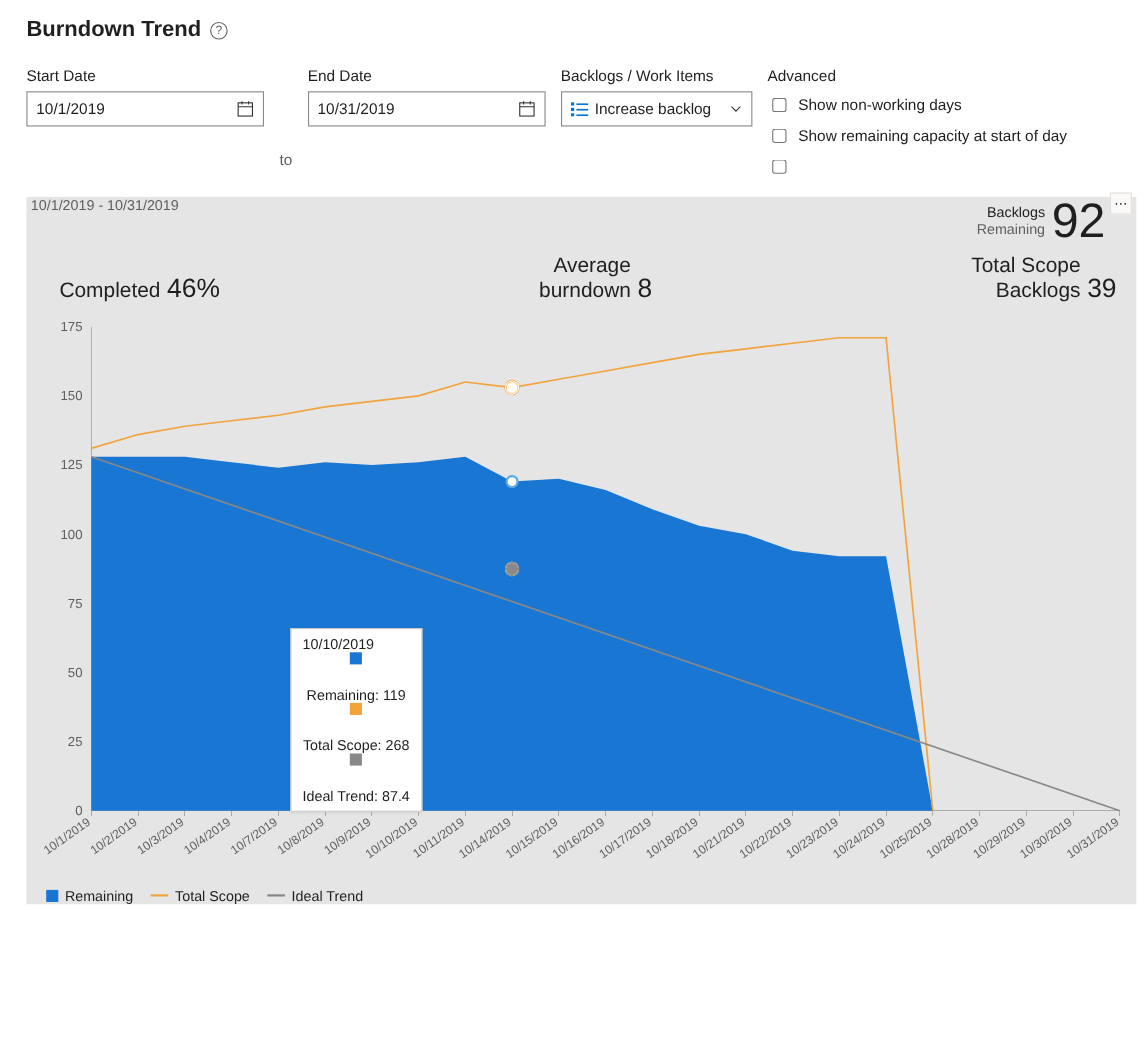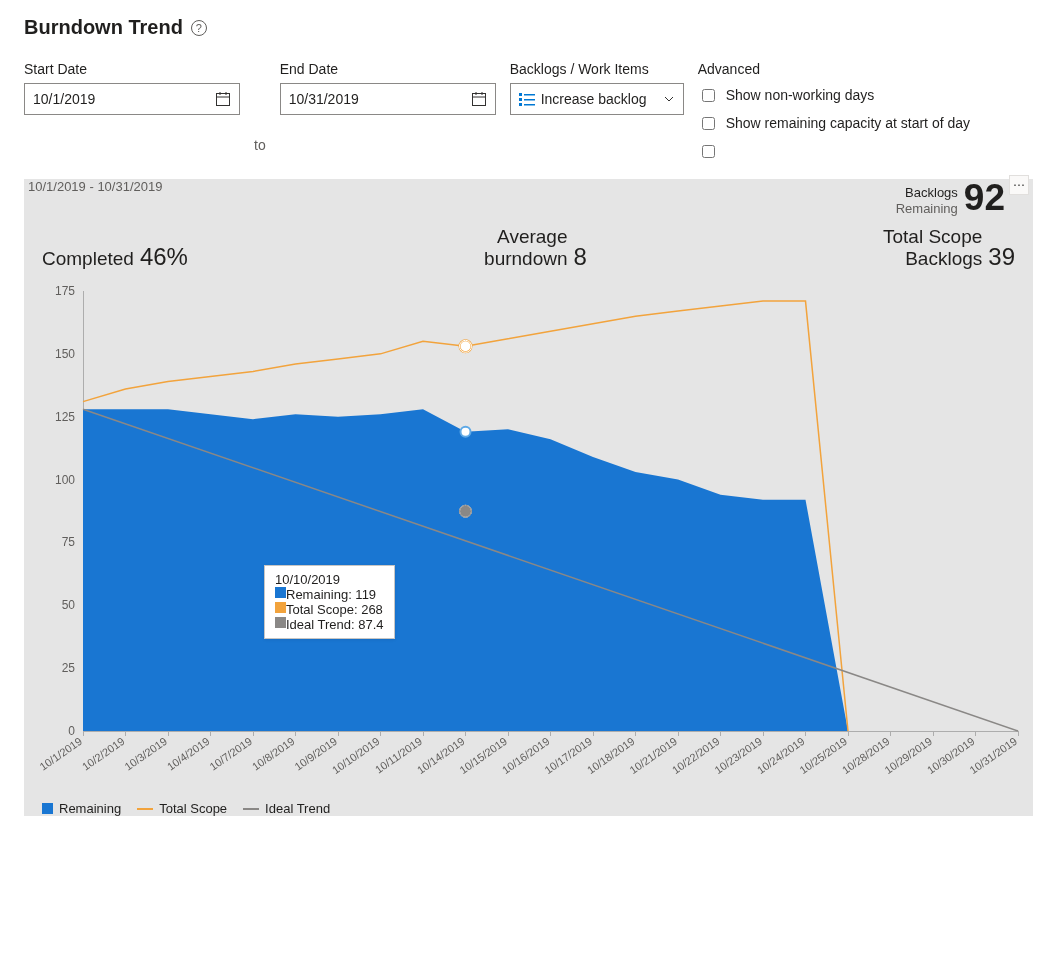--- a/index.html
+++ b/index.html
@@ -55,54 +55,54 @@
     background: #e5e5e5;
   }
   .card-top {
     display:flex; justify-content:space-between; align-items:flex-start;
     padding: 0 4px;
   }
   .date-range { font-size:13px; color:#605e5c; }
   .stories-big { display:flex; align-items:flex-start; gap:6px;}
   .stories-big .labels { text-align:right; font-size:13px; line-height:1.25; margin-top:6px;}
   .stories-big .labels .l2{ color:#605e5c;}
-  .stories-big .num { font-size:37px; font-weight:700; line-height:1;}
+  .stories-big .num { font-size:44px; font-weight:400; line-height:1;}
   .more-btn {
     margin-left:4px; margin-top:-4px;
     border:1px solid #e1dfdd; background:#faf9f8;
     width:20px; height:20px; display:flex; align-items:center; justify-content:center;
     cursor:pointer; font-size:12px; color:#323130;
   }
 
   .stats-row {
     display:flex; justify-content:space-between; align-items:flex-end;
     padding: 8px 18px 4px 18px;
   }
   .stat { display:flex; align-items:flex-end; gap:6px;}
   .stat .lbl { font-size:19px; line-height:1.2; text-align:right;}
   .stat .val { font-size:24px; font-weight:400;}
-  .stat.left .lbl{text-align:left;}
+  .stat.left .lbl{text-align:left;margin-left:12px;}
 
   .plot-wrap { position:relative; padding: 6px 12px 0 4px;}
   svg.plot { display:block; }
   .y-tick { font-size:12px; fill:#605e5c; text-anchor:end;}
   .x-tick { font-size:11px; fill:#605e5c;}
   .axis { stroke:#adadad; stroke-width:1; shape-rendering:crispEdges;}
   .remaining-area { fill:#1976d2;}
   .scope-line { stroke:#f2a33c; stroke-width:1.5; fill:none;}
   .ideal-line { stroke:#8a8886; stroke-width:1.5; fill:none;}
   .pt-marker-o { fill:#fff; stroke-width:2;}
 
   .tooltip {
     position:absolute;
     background:#fff; border:1px solid #c8c6c4;
     font-size:13px; padding:6px 10px;
     box-shadow: 0 1px 3px rgba(0,0,0,.08);
   }
-  .tooltip .tt-row{ display:flex; gap:0; white-space:nowrap;}
+  .tooltip .tt-row{ display:flex; align-items:center; gap:20px; white-space:nowrap;flex-direction:column;}
   .sw { width:11px; height:11px; display:inline-block;}
   .sw.blue{background:#1976d2;}
   .sw.orange{background:#f2a33c;}
   .sw.gray{background:#8a8886;}
 
   .legend { display:flex; gap:16px; padding:10px 0 0 18px; font-size:13px; align-items:center;}
   .legend .item{ display:flex; align-items:center; gap:6px;}
   .legend .dash { width:16px; height:0; border-top:2px solid; display:inline-block;}
 </style>
 </head>

